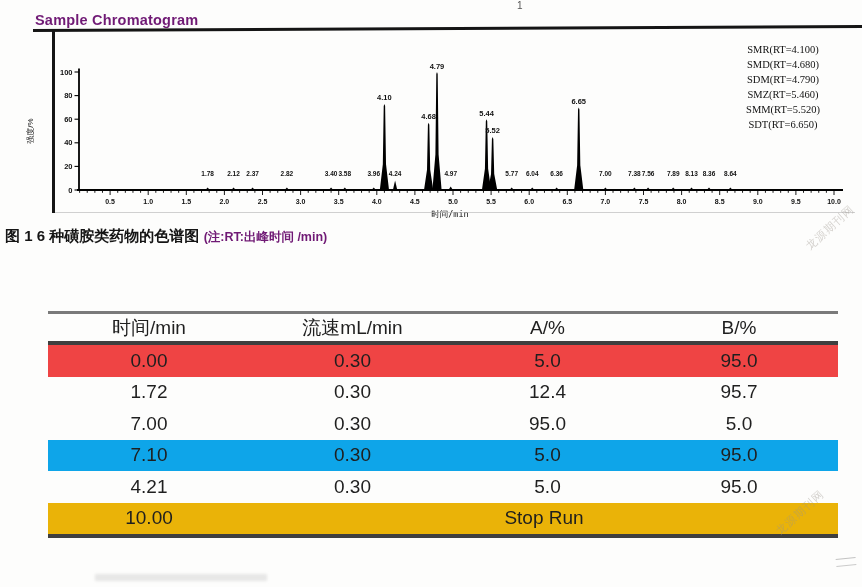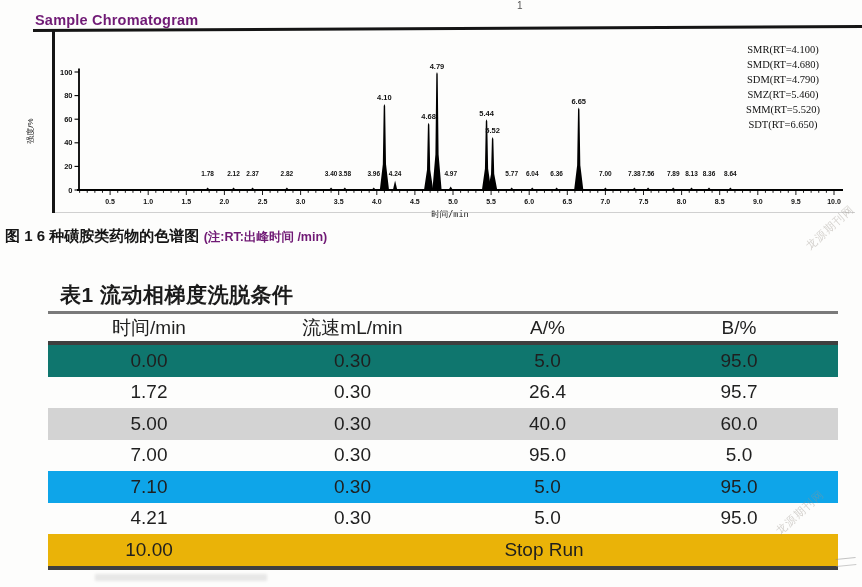--- a/index.html
+++ b/index.html
@@ -239,54 +239,47 @@
       <text x="783" y="98" text-anchor="middle" font-size="10.5" fill="#111111" font-family="&quot;Liberation Serif&quot;,serif">SDT(RT=6.650)</text>
     </svg>
   <div class="fig-bottom-artifact"></div>
   <div class="watermark wm1">龙源期刊网</div>
 
   <div class="caption">
     <span class="cap-main">图 1  6 种磺胺类药物的色谱图</span>
     <span class="cap-note">(注:RT:出峰时间 /min)</span>
   </div>
 
-  <div class="tbl-title">表1 流动相梯度洗脱条件</div>
   <table class="grad">
     <colgroup>
         <col style="width:202px">
         <col style="width:205px">
         <col style="width:185px">
         <col style="width:198px">
       </colgroup>
     <thead>
         <tr id="hdr-row">
           <th>时间/min</th>
           <th>流速mL/min</th>
           <th>A/%</th>
           <th>B/%</th>
         </tr>
       </thead>
     <tbody id="tbl-body">
-        <tr style="background: #0f766e; margin-left: 48px;">
+        <tr style="background: #ef4444; margin-left: 48px;">
           <td>0.00</td>
           <td>0.30</td>
           <td>5.0</td>
           <td>95.0</td>
         </tr>
         <tr>
           <td>1.72</td>
           <td>0.30</td>
-          <td>26.4</td>
+          <td>12.4</td>
           <td>95.7</td>
-        </tr>
-        <tr style="background: rgb(211, 211, 211);">
-          <td>5.00</td>
-          <td>0.30</td>
-          <td>40.0</td>
-          <td>60.0</td>
         </tr>
         <tr>
           <td>7.00</td>
           <td>0.30</td>
           <td>95.0</td>
           <td>5.0</td>
         </tr>
         <tr style="background: #0ea5e9;">
           <td>7.10</td>
           <td>0.30</td>

